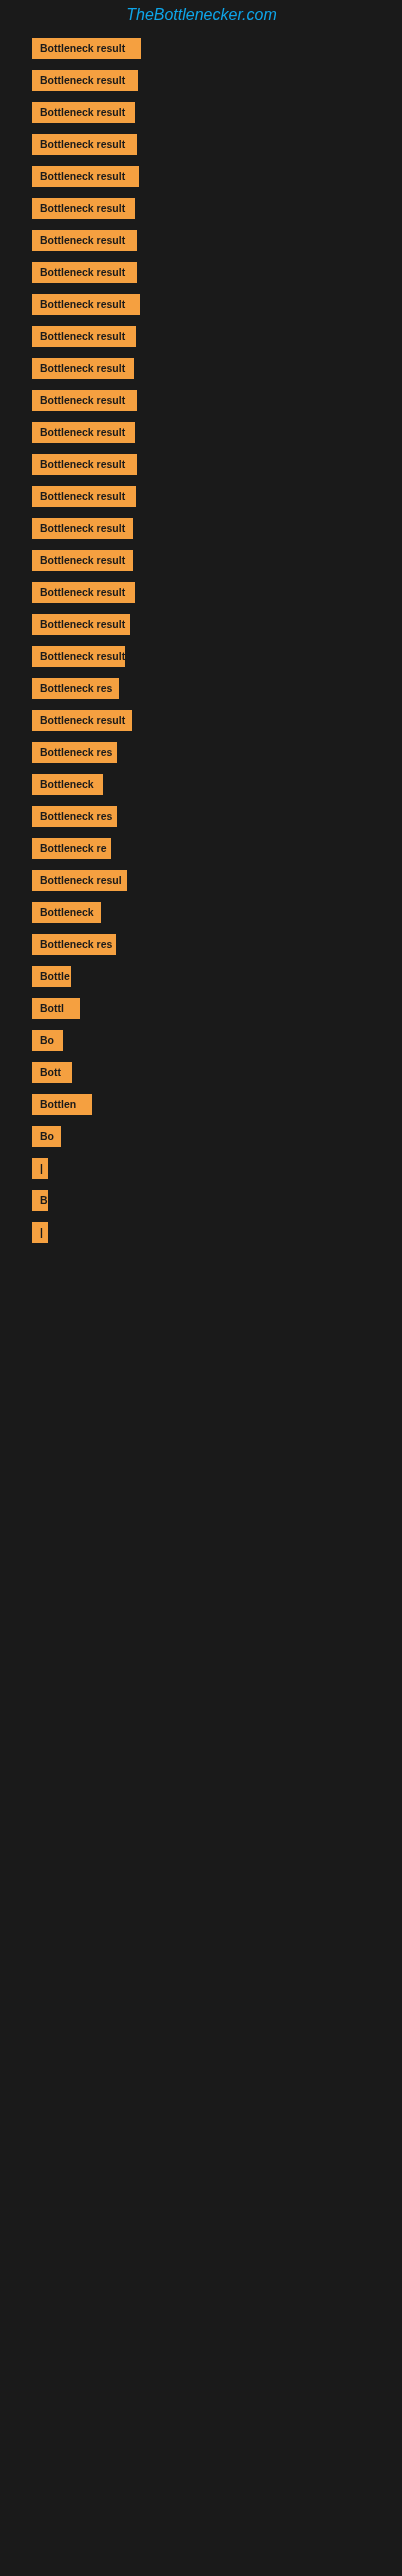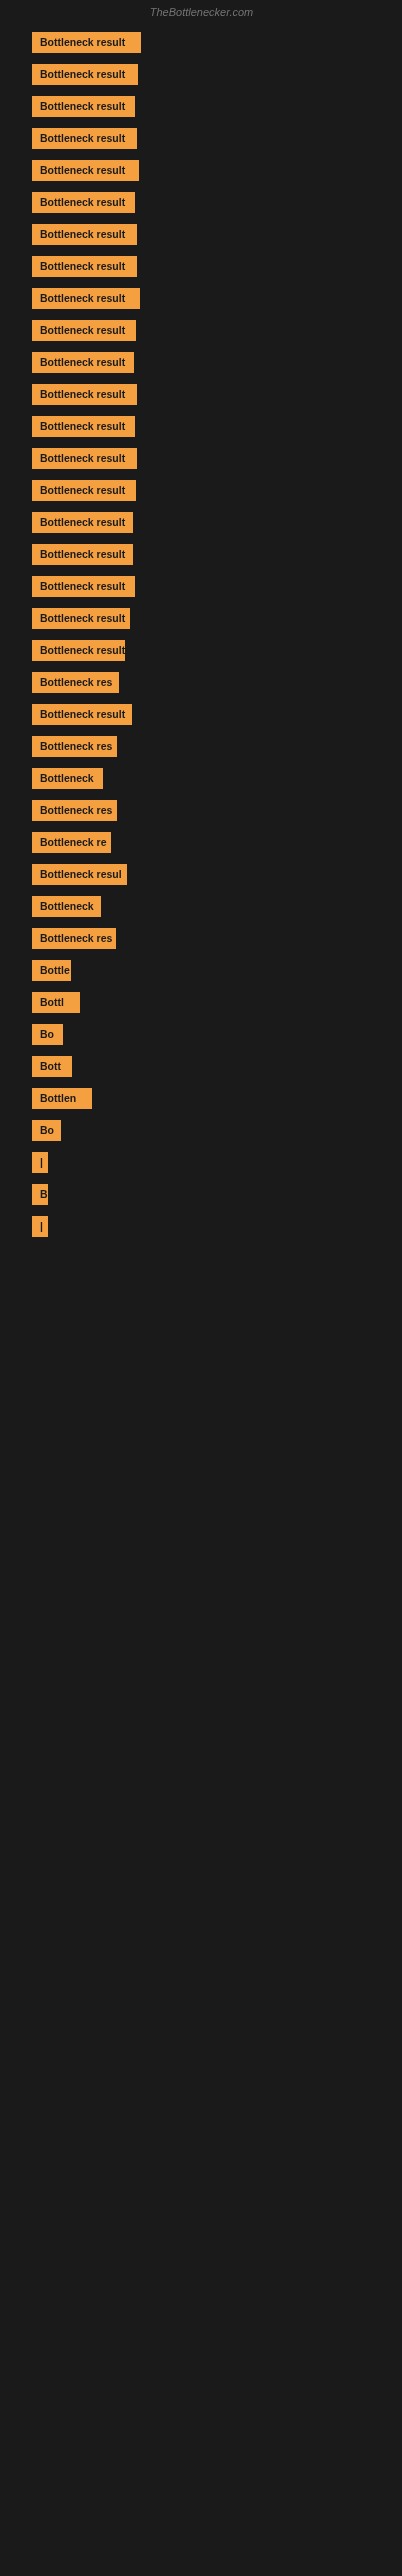--- a/index.html
+++ b/index.html
@@ -9,22 +9,22 @@
     }
     body {
       width: 403px;
       min-height: 2576px;
       background-color: #1a1a1a;
       font-family: Arial, sans-serif;
       position: relative;
     }
     .site-title {
       text-align: center;
-      color: #737373;
-      font-size: 11px;
+      color: #0ea5e9;
+      font-size: 16px;
       padding: 6.4px 0 4.8px 0;
       font-style: italic;
     }
     .results-container {
       display: flex;
       flex-direction: column;
       gap: 0px;
       padding: 3.2px 0;
     }
     .result-row {

